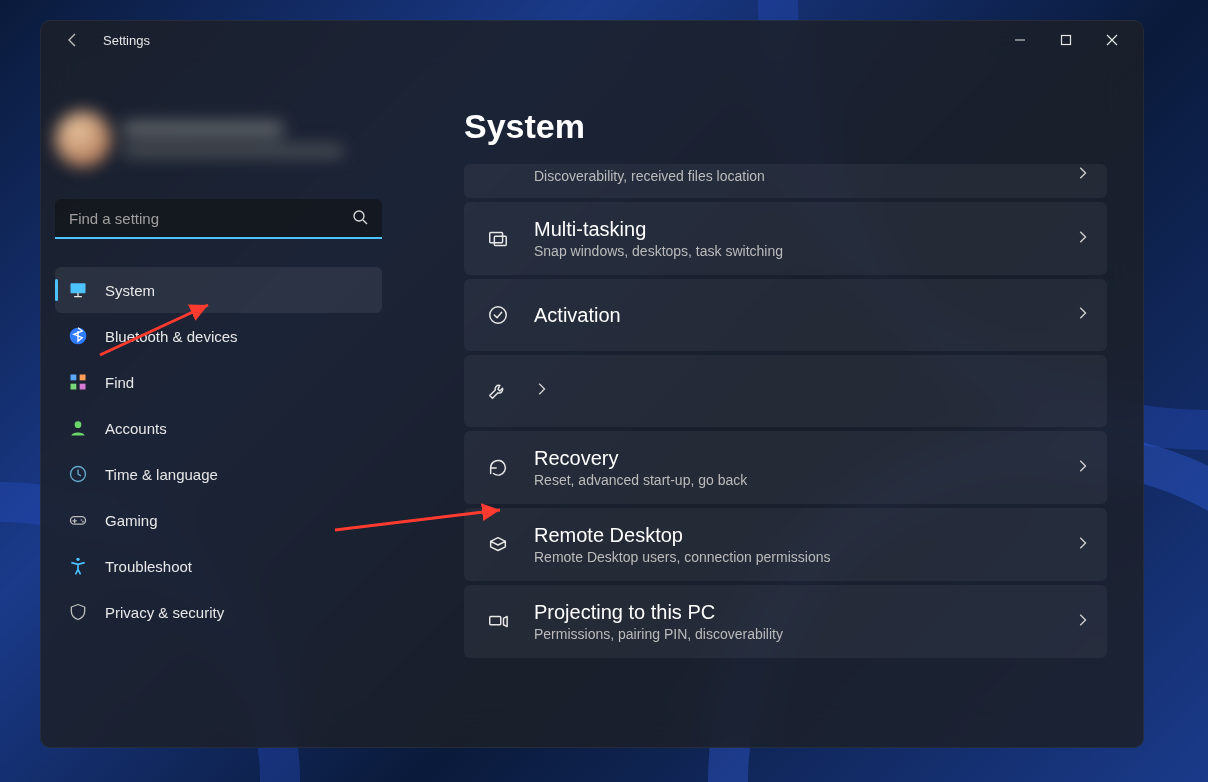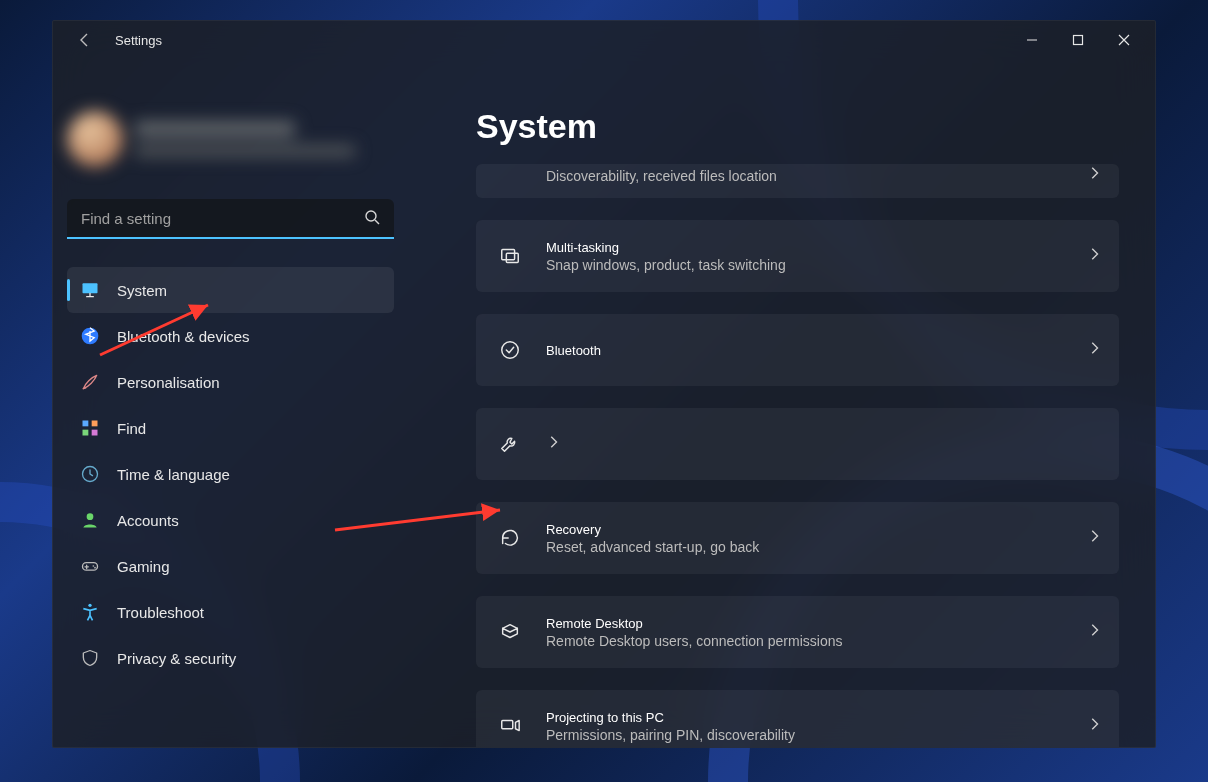--- a/index.html
+++ b/index.html
@@ -11,25 +11,25 @@
     overflow: hidden;
   }
   
   .bg-swirl { position: absolute; border: 40px solid rgba(40,80,200,0.35); border-radius: 50%; }
   .s1 { width: 900px; height: 900px; top: -450px; right: -450px; }
   .s2 { width: 600px; height: 600px; bottom: -300px; left: -300px; }
   .s3 { width: 700px; height: 700px; bottom: -350px; right: -200px; border-color: rgba(60,110,255,0.3); }
 
   .window {
     position: absolute;
-    top: 20px; left: 52px;
+    top: 20px; left: 40px;
     width: 1104px; height: 728px;
     background: rgba(28,32,40,0.85);
     backdrop-filter: blur(20px);
-    border-radius: 2px;
+    border-radius: 10px;
     overflow: hidden;
     display: flex;
     flex-direction: column;
     border: 1px solid rgba(255,255,255,0.05);
   }
 
   .titlebar {
     height: 38px;
     display: flex;
     align-items: center;
@@ -119,39 +119,39 @@
     padding: 48px 28px 0 68px;
     overflow:hidden;
     display:flex; flex-direction:column;
   }
   .heading {
     color:#fff; font-size: 34px; font-weight: 600;
     margin-bottom: 18px;
   }
   .cards {
     flex:1;
-    display:flex; flex-direction:column; gap:22px;
+    display:flex; flex-direction:column; gap:4px;
     overflow-y:auto;
     padding-right: 8px;
   }
   .cards::-webkit-scrollbar { width:4px; }
   .cards::-webkit-scrollbar-thumb { background: rgba(255,255,255,0.25); border-radius:2px; }
 
   .card {
     background: rgba(255,255,255,0.05);
     border-radius: 6px;
     display:flex; align-items:center;
     padding: 16px 18px;
     cursor:pointer;
     min-height: 72px;
   }
   .card.partial { min-height: 34px; padding: 0 18px 12px 70px; }
   .card-icon { width:32px; height:32px; margin-right: 20px; color:#e8e8e8; display:flex; align-items:center; justify-content:center; }
   .card-text { flex:1; }
-  .card-title { color:#fff; font-size:13px; }
+  .card-title { color:#fff; font-size:20px; }
   .card-sub { color:#bcbcbc; font-size:14px; margin-top:2px;}
   .card-chevron { color:#d0d0d0; }
 
   
   .arrow {
     position:absolute;
     pointer-events:none;
     z-index: 50;
   }
 </style>
@@ -224,55 +224,46 @@
             <span class="icon">
               <svg width="20" height="20" viewBox="0 0 24 24">
                 <circle cx="12" cy="12" r="10" fill="#2e7bff"></circle>
                 <path d="M12 6v12l5-4-10-4 10-4-5-4" fill="none" stroke="#fff" stroke-width="1.6"></path>
               </svg>
             </span>
             <span>Bluetooth &amp; devices</span>
           </div>
           <div class="nav-item">
             <span class="icon">
-              <svg width="20" height="20" viewBox="0 0 24 24" fill="none" stroke="currentColor" stroke-width="1.6" stroke-linecap="round" stroke-linejoin="round">
-                <path d="M4 20c2-6 10-14 16-16-2 6-10 14-16 16z" stroke="#d88"></path>
-                <path d="M4 20l3-1" stroke="#d88"></path>
-              </svg>
-            </span>
-            <span>Personalisation</span>
-          </div>
-          <div class="nav-item">
-            <span class="icon">
               <svg width="20" height="20" viewBox="0 0 24 24">
                 <rect x="3" y="3" width="7" height="7" fill="#5aa9ff"></rect>
                 <rect x="14" y="3" width="7" height="7" fill="#ff9e5a"></rect>
                 <rect x="3" y="14" width="7" height="7" fill="#7ad67a"></rect>
                 <rect x="14" y="14" width="7" height="7" fill="#d67ad6"></rect>
               </svg>
             </span>
             <span>Find</span>
           </div>
           <div class="nav-item">
             <span class="icon">
+              <svg width="20" height="20" viewBox="0 0 24 24">
+                <circle cx="12" cy="8" r="4" fill="#6ad66a"></circle>
+                <path d="M4 21c1-5 15-5 16 0z" fill="#6ad66a"></path>
+              </svg>
+            </span>
+            <span>Accounts</span>
+          </div>
+          <div class="nav-item">
+            <span class="icon">
               <svg width="20" height="20" viewBox="0 0 24 24" fill="none" stroke="currentColor" stroke-width="1.6" stroke-linecap="round" stroke-linejoin="round">
                 <circle cx="12" cy="12" r="9" stroke="#6ac"></circle>
                 <path d="M12 7v5l3 2" stroke="#6ac"></path>
               </svg>
             </span>
             <span>Time &amp; language</span>
-          </div>
-          <div class="nav-item">
-            <span class="icon">
-              <svg width="20" height="20" viewBox="0 0 24 24">
-                <circle cx="12" cy="8" r="4" fill="#6ad66a"></circle>
-                <path d="M4 21c1-5 15-5 16 0z" fill="#6ad66a"></path>
-              </svg>
-            </span>
-            <span>Accounts</span>
           </div>
           <div class="nav-item">
             <span class="icon">
               <svg width="20" height="20" viewBox="0 0 24 24" fill="none" stroke="currentColor" stroke-width="1.6" stroke-linecap="round" stroke-linejoin="round">
                 <rect x="3" y="8" width="18" height="9" rx="4.5" stroke="#bbb"></rect>
                 <path d="M8 11v4M6 13h4" stroke="#bbb"></path>
                 <circle cx="16" cy="12" r="1" fill="#bbb" stroke="none"></circle>
                 <circle cx="18" cy="14" r="1" fill="#bbb" stroke="none"></circle>
               </svg>
             </span>
@@ -311,35 +302,35 @@
           </div>
           <div class="card">
             <span class="card-icon">
               <svg width="22" height="22" viewBox="0 0 24 24" fill="none" stroke="currentColor" stroke-width="1.6" stroke-linecap="round" stroke-linejoin="round">
                 <rect x="3" y="5" width="14" height="11" rx="1"></rect>
                 <rect x="8" y="9" width="13" height="10" rx="1"></rect>
               </svg>
             </span>
             <div class="card-text">
               <div class="card-title">Multi-tasking</div>
-              <div class="card-sub">Snap windows, product, task switching</div>
+              <div class="card-sub">Snap windows, desktops, task switching</div>
             </div>
             <span class="card-chevron"><svg width="14" height="14" viewBox="0 0 16 16">
                 <path fill="none" stroke="currentColor" stroke-width="1.6" d="M6 2l6 6-6 6"></path>
               </svg></span>
           </div>
           <div class="card">
             <span class="card-icon">
               <svg width="22" height="22" viewBox="0 0 24 24" fill="none" stroke="currentColor" stroke-width="1.6" stroke-linecap="round" stroke-linejoin="round">
                 <circle cx="12" cy="12" r="9"></circle>
                 <path d="m8 12 3 3 5-6"></path>
               </svg>
             </span>
             <div class="card-text">
-              <div class="card-title">Bluetooth</div>
+              <div class="card-title">Activation</div>
             </div>
             <span class="card-chevron"><svg width="14" height="14" viewBox="0 0 16 16">
                 <path fill="none" stroke="currentColor" stroke-width="1.6" d="M6 2l6 6-6 6"></path>
               </svg></span>
           </div>
           <div class="card">
             <span class="card-icon">
               <svg width="22" height="22" viewBox="0 0 24 24" fill="none" stroke="currentColor" stroke-width="1.6" stroke-linecap="round" stroke-linejoin="round">
                 <path d="M14 6a4 4 0 0 0-5 5l-6 6 3 3 6-6a4 4 0 0 0 5-5l-3 3-2-2z"></path>
               </svg>

